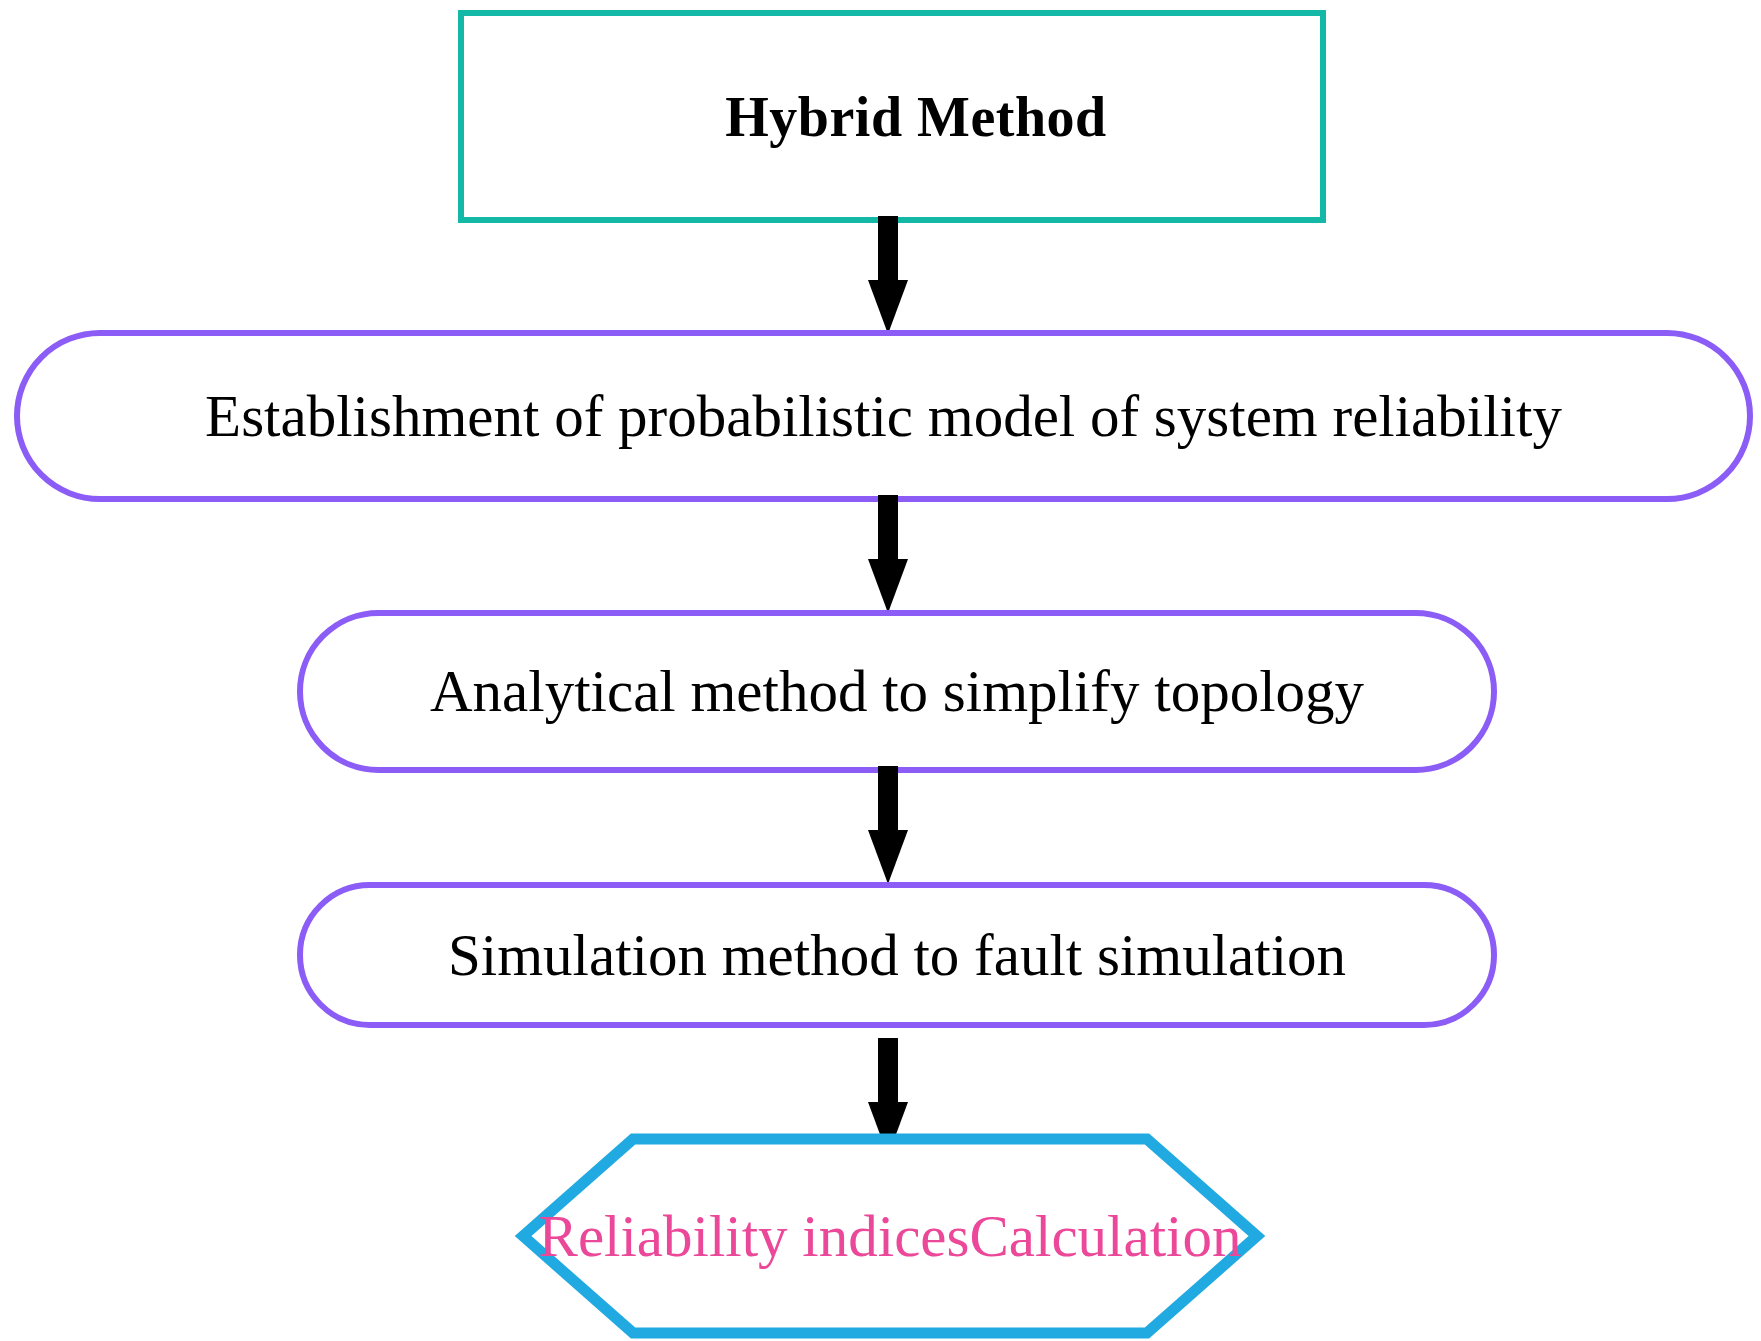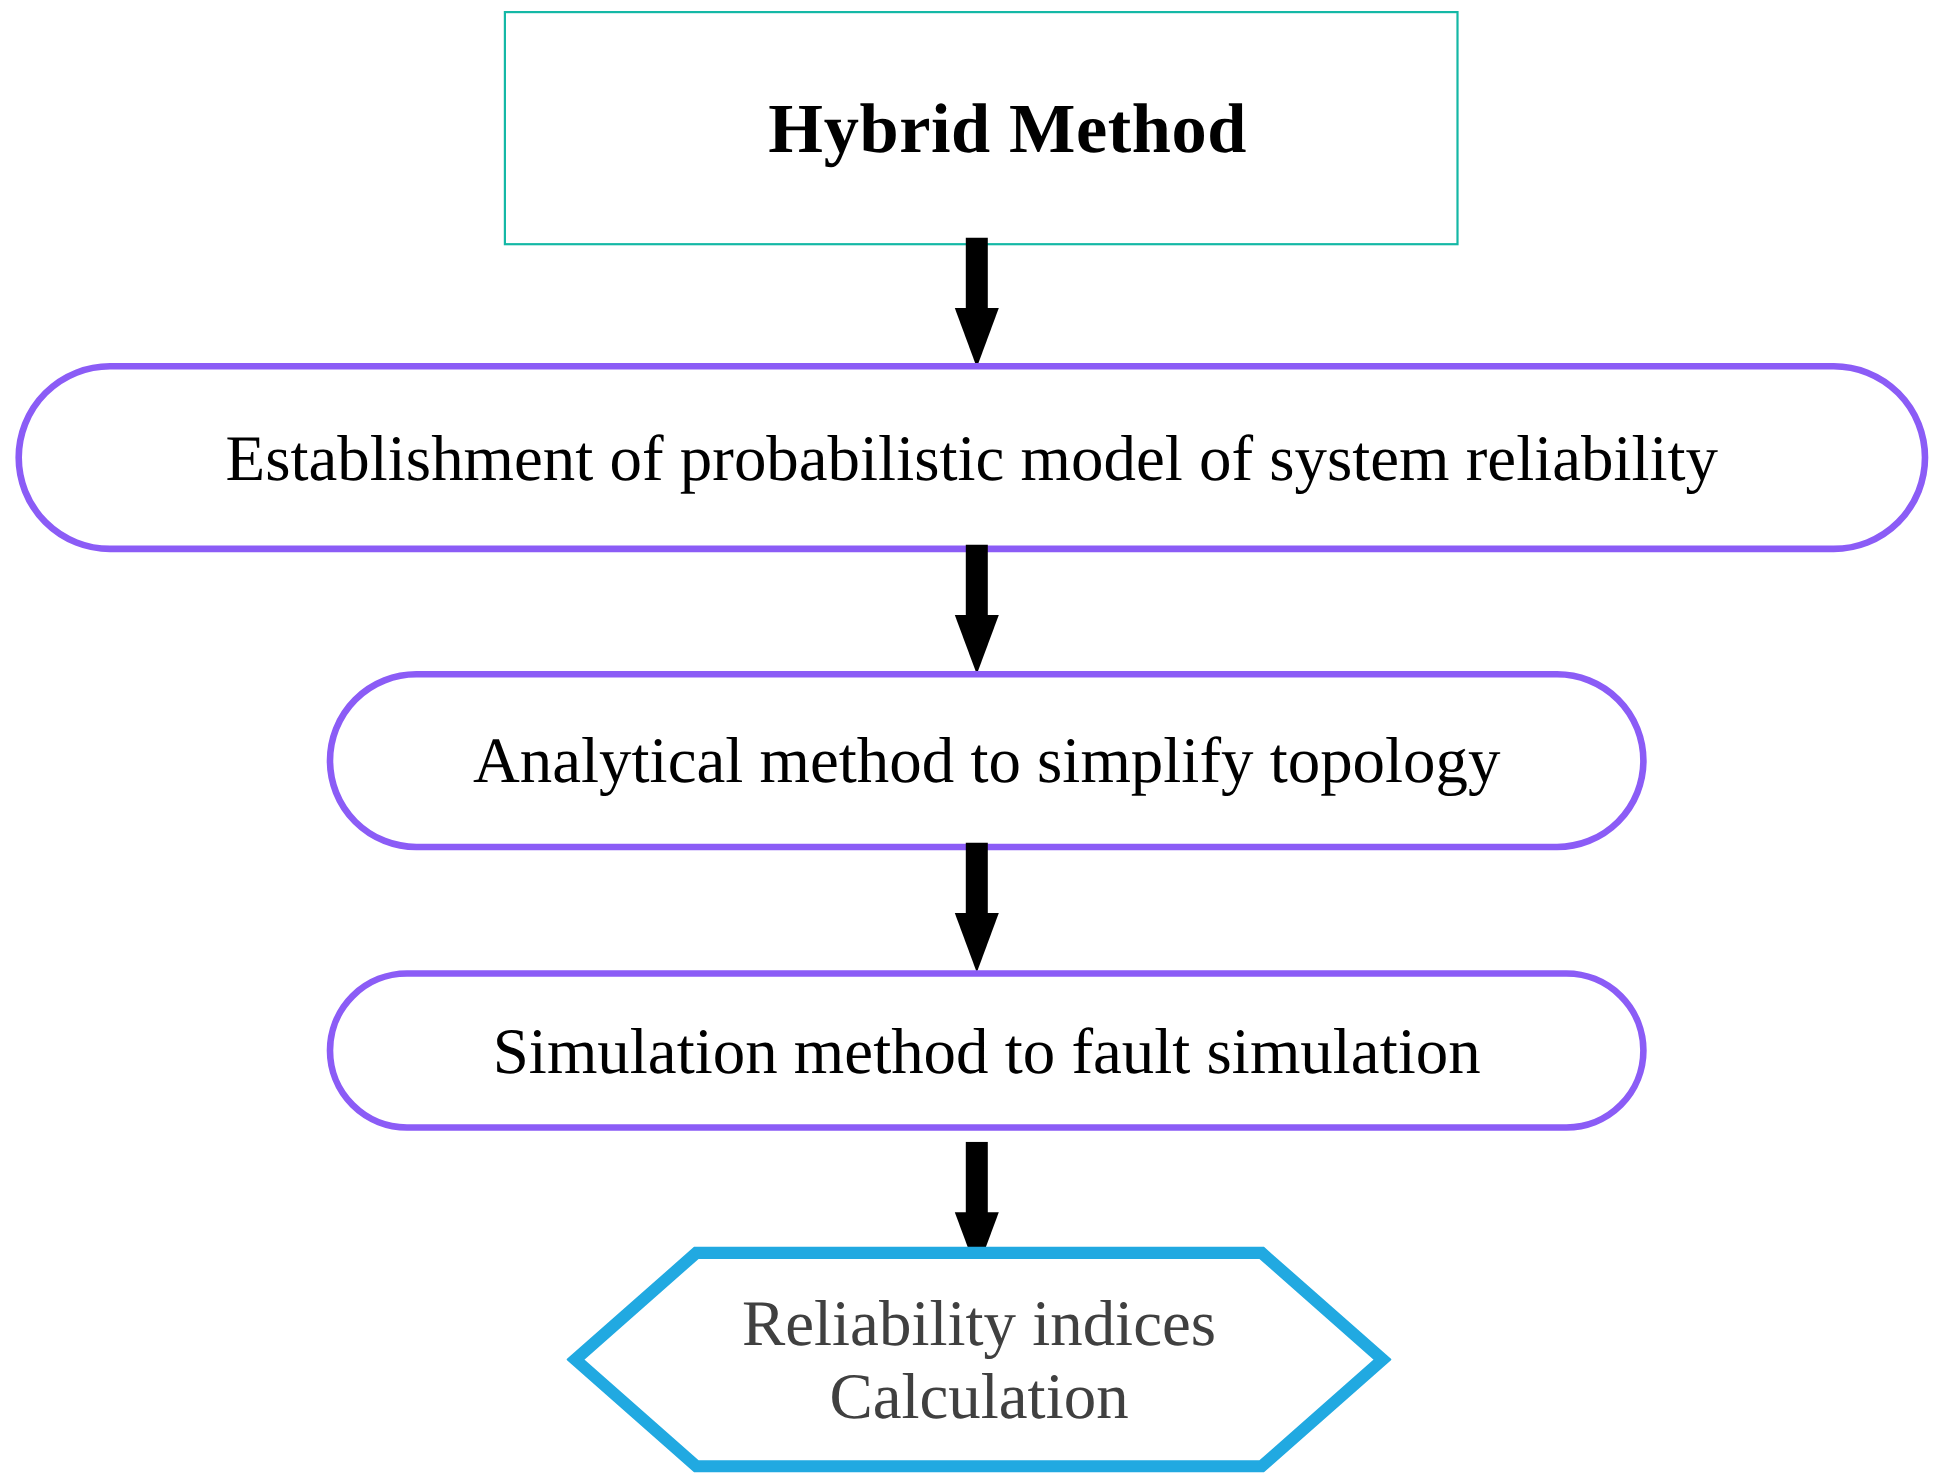--- a/index.html
+++ b/index.html
@@ -28,23 +28,23 @@
     color: #000000;
     background: #ffffff;
   }
 
   
   .node-title {
     left: 458px;
     top: 10px;
     width: 868px;
     height: 213px;
-    border: 2px solid #14b8a6;
+    border: 6px solid #14b8a6;
     font-weight: bold;
-    font-size: 64px;
+    font-size: 56px;
     letter-spacing: 0.5px;
     padding-left: 48px;
   }
 
   
   .node-stadium {
     border: 6px solid #8b5cf6;
     border-radius: 120px;
     font-size: 59px;
     line-height: 1.1;
@@ -80,26 +80,26 @@
   .node-hex-wrap svg {
     position: absolute;
     inset: 0;
     width: 100%;
     height: 100%;
   }
   .node-hex-label {
     position: absolute;
     inset: 0;
     display: flex;
-    flex-direction: column;
+    flex-direction: row;
     align-items: center;
     justify-content: center;
     font-size: 59px;
     line-height: 1.12;
-    color: #404040;
+    color: #ec4899;
     text-align: center;
   }
 
   
   .arrow {
     position: absolute;
     left: 866px;
     width: 44px;
   }
   .arrow svg { display: block; }

